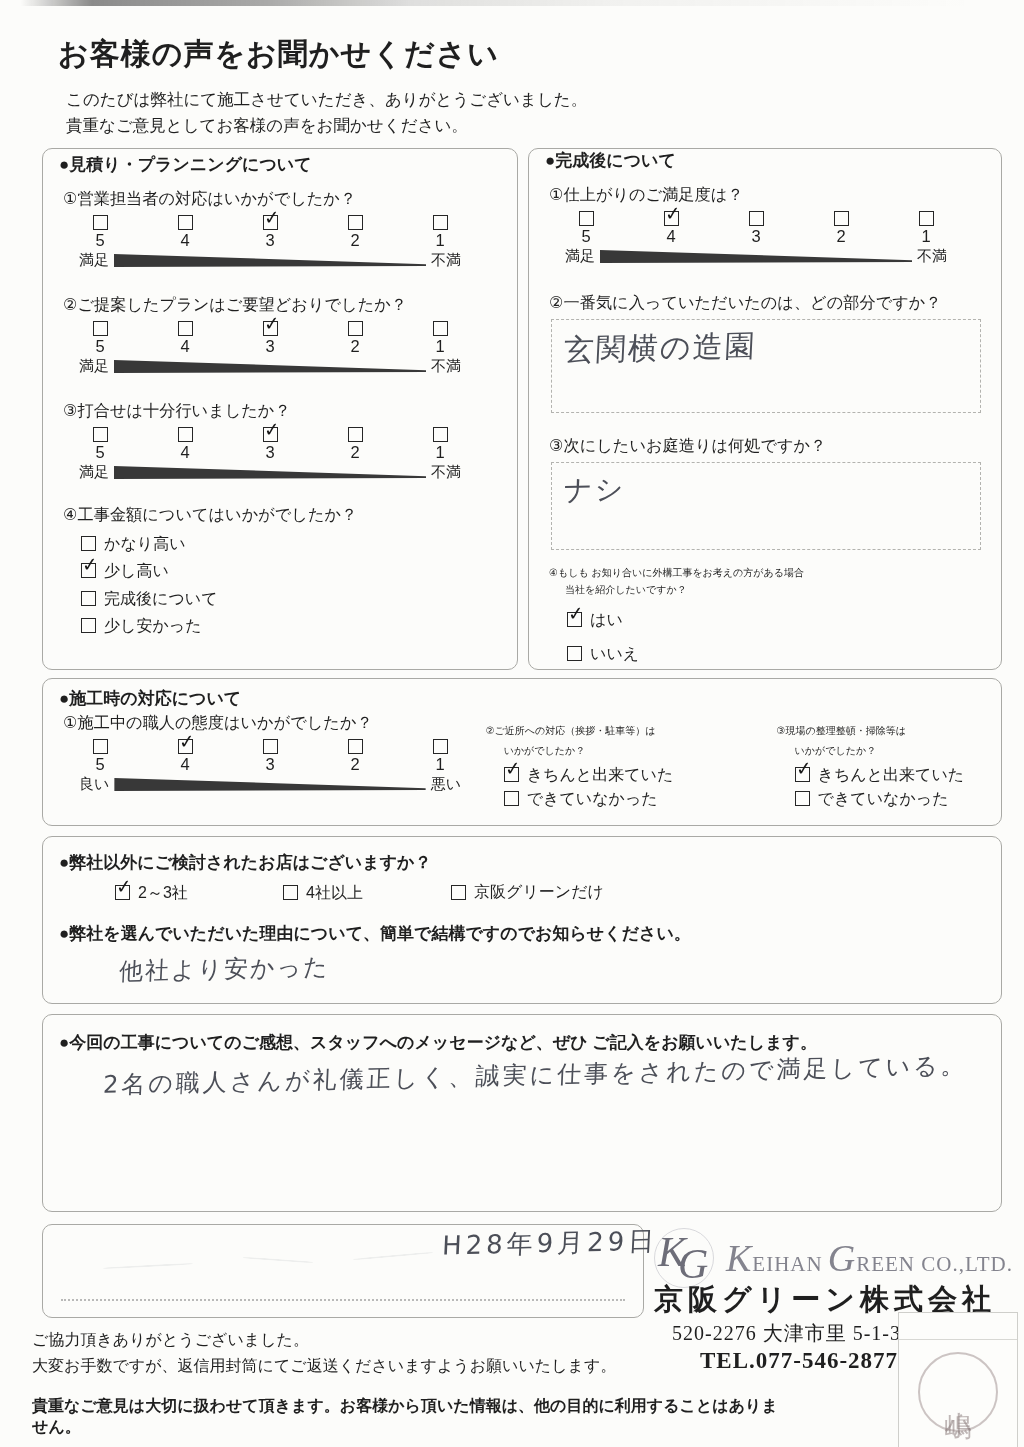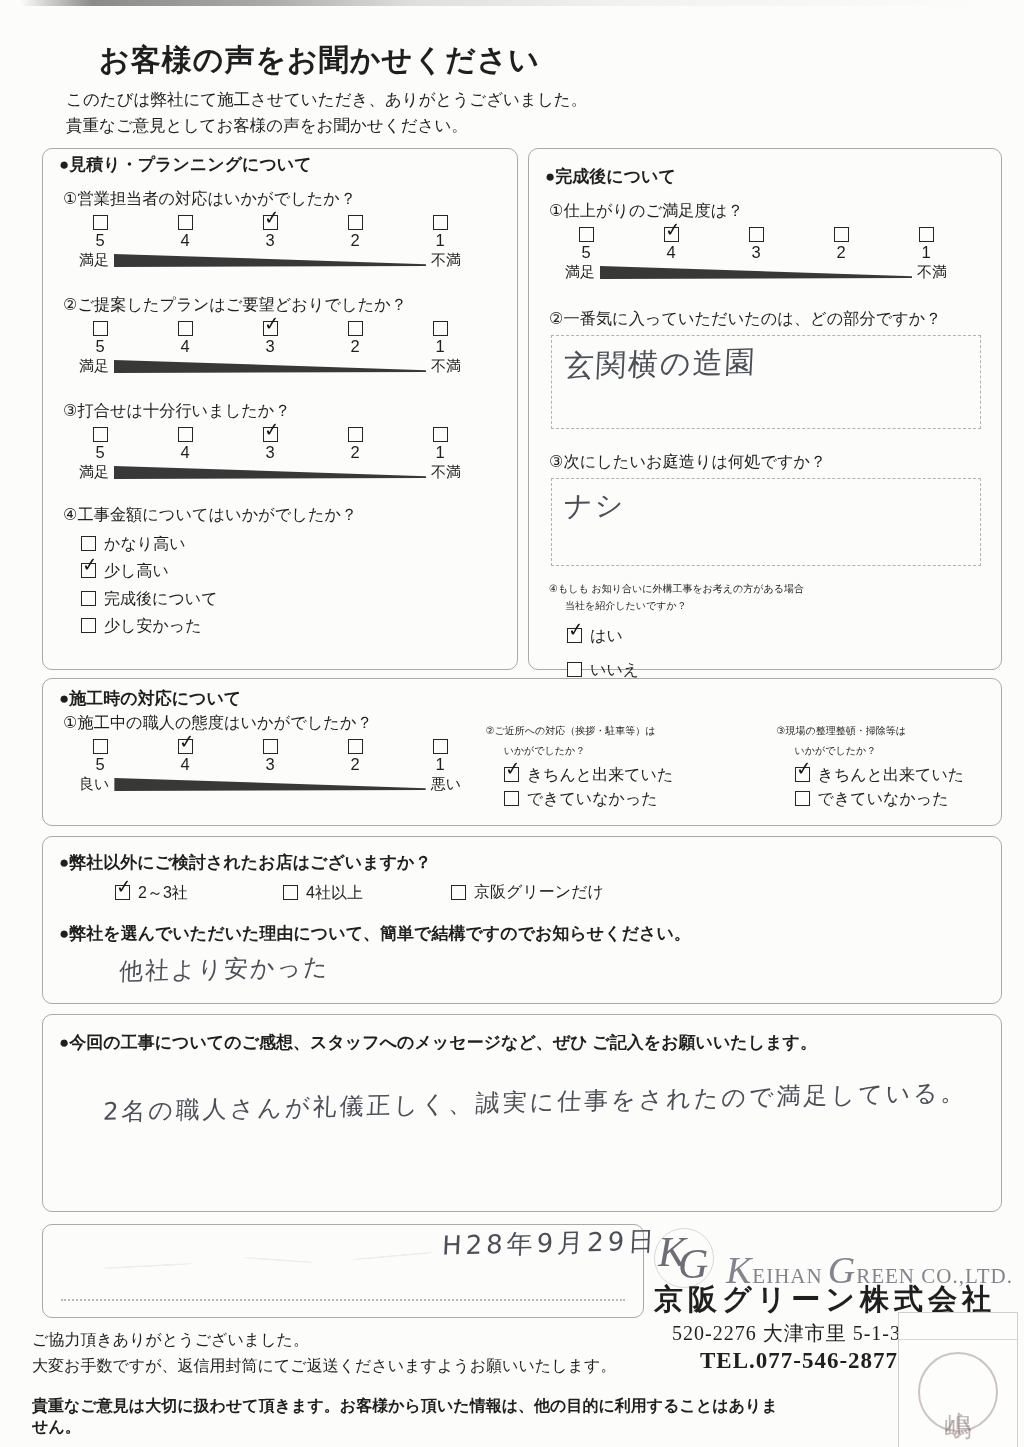--- a/index.html
+++ b/index.html
@@ -56,21 +56,21 @@
   .seal span{writing-mode:vertical-rl;font-size:27px;color:rgba(140,125,125,.55);font-family:"Liberation Serif","DejaVu Serif",serif;letter-spacing:2px;}
   .smudge{height:6px;background:linear-gradient(90deg,transparent 2%,rgba(45,45,45,.55) 9%,rgba(45,45,45,.40) 26%,rgba(90,90,90,.18) 40%,rgba(120,120,120,.08) 60%,transparent 95%);filter:blur(.6px);}
 </style>
 </head>
 <body>
 
 <div class="sheet">
 
   <div class="abs smudge" style="left:0;top:0;width:1024px;"></div>
 
-  <div class="abs title" style="left:58px;top:40px;margin-left:41px;">お客様の声をお聞かせください</div>
+  <div class="abs title" style="left:58px;top:34px;">お客様の声をお聞かせください</div>
   <div class="abs intro" style="left:66px;top:86px;width:700px;">
     <div>このたびは弊社にて施工させていただき、ありがとうございました。</div>
     <div>貴重なご意見としてお客様の声をお聞かせください。</div>
   </div>
 
   <div class="abs box" style="left:42px;top:148px;width:476px;height:522px;padding:4px 16px;">
     <div class="sec-h">●見積り・プランニングについて</div>
 
     <div class="q">①営業担当者の対応はいかがでしたか？</div>
     <div class="rating">
@@ -185,21 +185,21 @@
     <div class="optrow">
         <span class="cb"></span>
         <span>完成後について</span>
       </div>
     <div class="optrow">
         <span class="cb"></span>
         <span>少し安かった</span>
       </div>
   </div>
 
-  <div class="abs box" style="left:528px;top:148px;width:474px;height:522px;padding:16px 16px;">
+  <div class="abs box" style="left:528px;top:148px;width:474px;height:522px;padding:0 16px;">
     <div class="sec-h">●完成後について</div>
 
     <div class="q">①仕上がりのご満足度は？</div>
     <div class="rating">
       <div class="rcols">
         <div class="rcol">
             <span class="cb"></span>
             <span class="num">5</span>
           </div>
         <div class="rcol">
@@ -338,21 +338,21 @@
           <span>京阪グリーンだけ</span>
         </div>
     </div>
     <div class="sec-h" style="margin:20px 0 8px 0;">●弊社を選んでいただいた理由について、簡単で結構ですのでお知らせください。</div>
     <div style="padding-left:60px;">
       <span class="hand" style="font-size:24px;">他社より安かった</span>
     </div>
   </div>
 
   <div class="abs box" style="left:42px;top:1014px;width:960px;height:198px;padding:16px 16px;">
-    <div class="sec-h" style="margin-bottom:32px;">●今回の工事についてのご感想、スタッフへのメッセージなど、ぜひ ご記入をお願いいたします。</div>
+    <div class="sec-h" style="margin-bottom:5px;">●今回の工事についてのご感想、スタッフへのメッセージなど、ぜひ ご記入をお願いいたします。</div>
     <div style="padding-left:44px;">
       <span class="hand" style="font-size:24px;letter-spacing:3px;">2名の職人さんが礼儀正しく、誠実に仕事をされたので満足している。</span>
     </div>
   </div>
 
   <div class="abs" style="left:0;top:1218px;width:1024px;height:229px;">
 
     <div class="box" style="position:absolute;left:42px;top:6px;width:602px;height:94px;">
       <div class="erase" style="left:60px;top:40px;width:90px;transform:rotate(-3deg);"></div>
       <div class="erase" style="left:200px;top:34px;width:70px;transform:rotate(4deg);"></div>
@@ -360,21 +360,21 @@
       <div class="dotline"></div>
     </div>
     <span class="hand" style="position:absolute;left:442px;top:8px;font-size:26px;letter-spacing:4px;">H28年9月29日</span>
 
     <div style="position:absolute;left:652px;top:8px;display:flex;align-items:flex-start;gap:8px;">
       <div class="logo-mono serif">
         <span class="ring"></span>
         <span class="lk">K</span>
         <span class="lg">G</span>
       </div>
-      <div class="logo-en serif" style="margin-top:22px;">
+      <div class="logo-en serif" style="margin-top:10px;">
         <span class="big">K</span><span class="rest">EIHAN</span>
         <span class="big">G</span><span class="rest">REEN CO.,LTD.</span>
       </div>
     </div>
     <div class="company serif" style="position:absolute;left:654px;top:62px;">京阪グリーン株式会社</div>
     <div class="addr serif" style="position:absolute;left:672px;top:102px;">520-2276 大津市里 5-1-35</div>
     <div class="tel serif" style="position:absolute;left:700px;top:130px;">TEL.077-546-2877</div>
 
     <div class="stampbox" style="position:absolute;left:898px;top:94px;width:118px;height:134px;">
       <div class="hdr">

